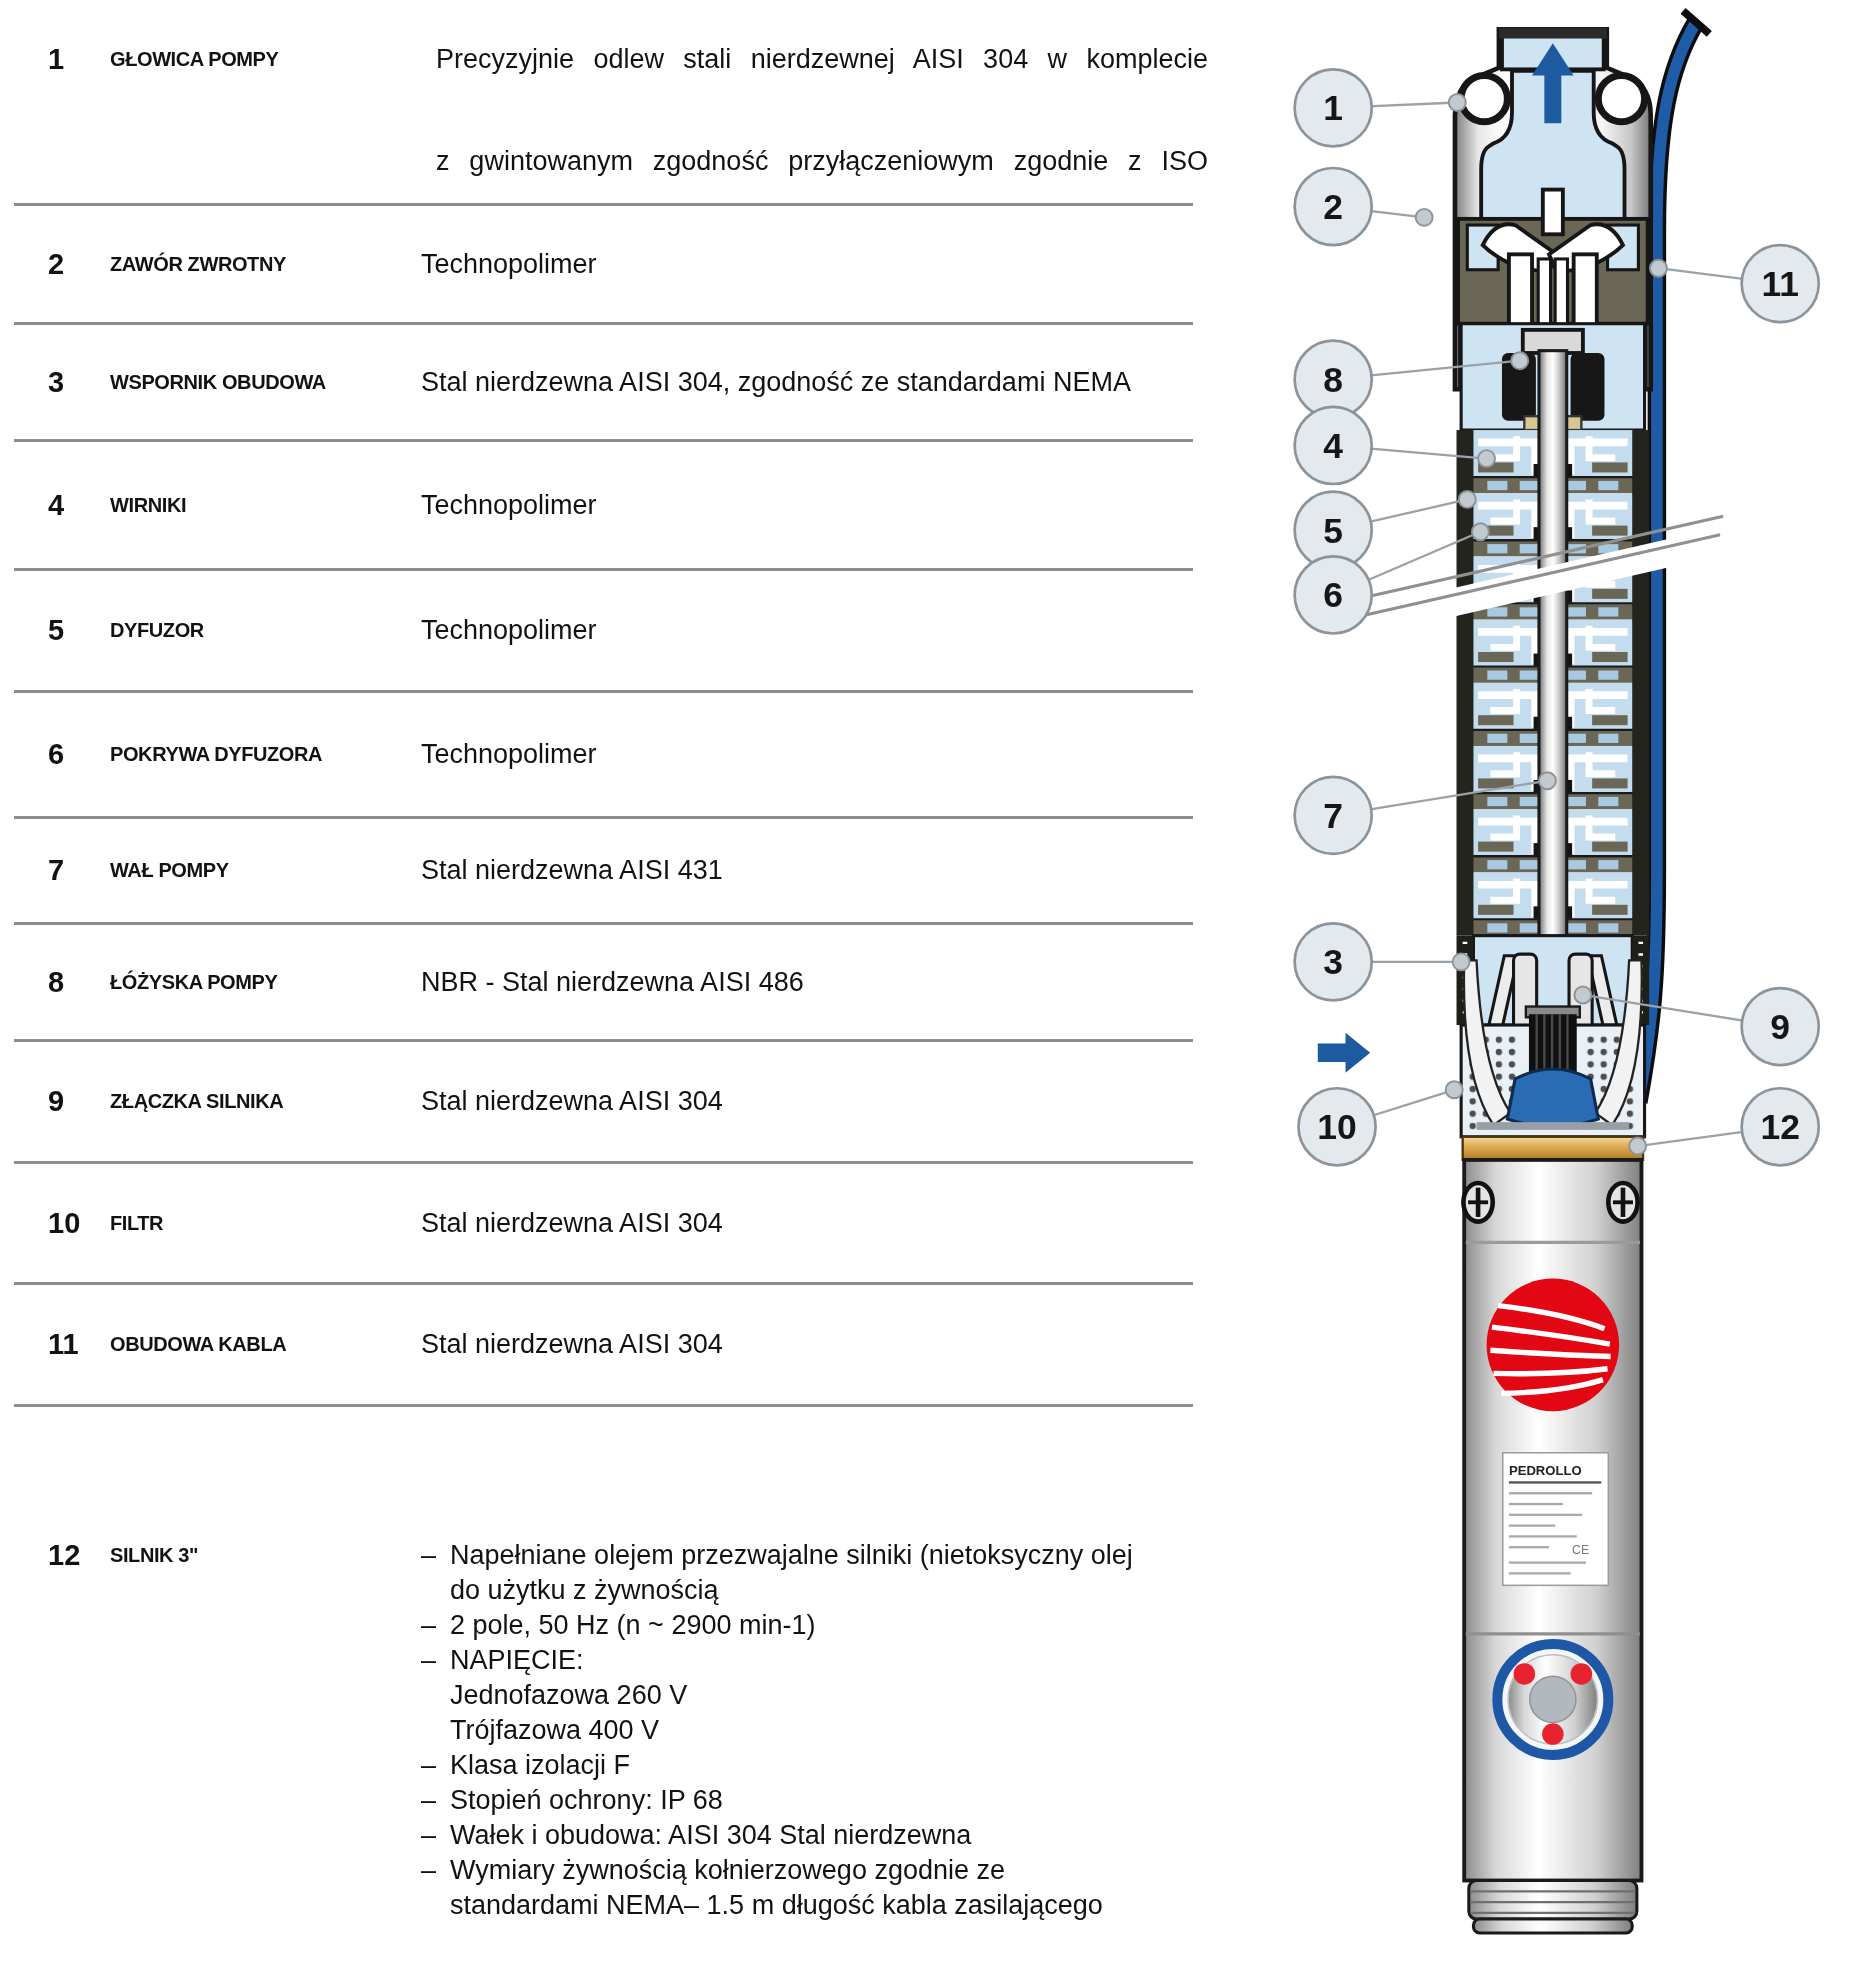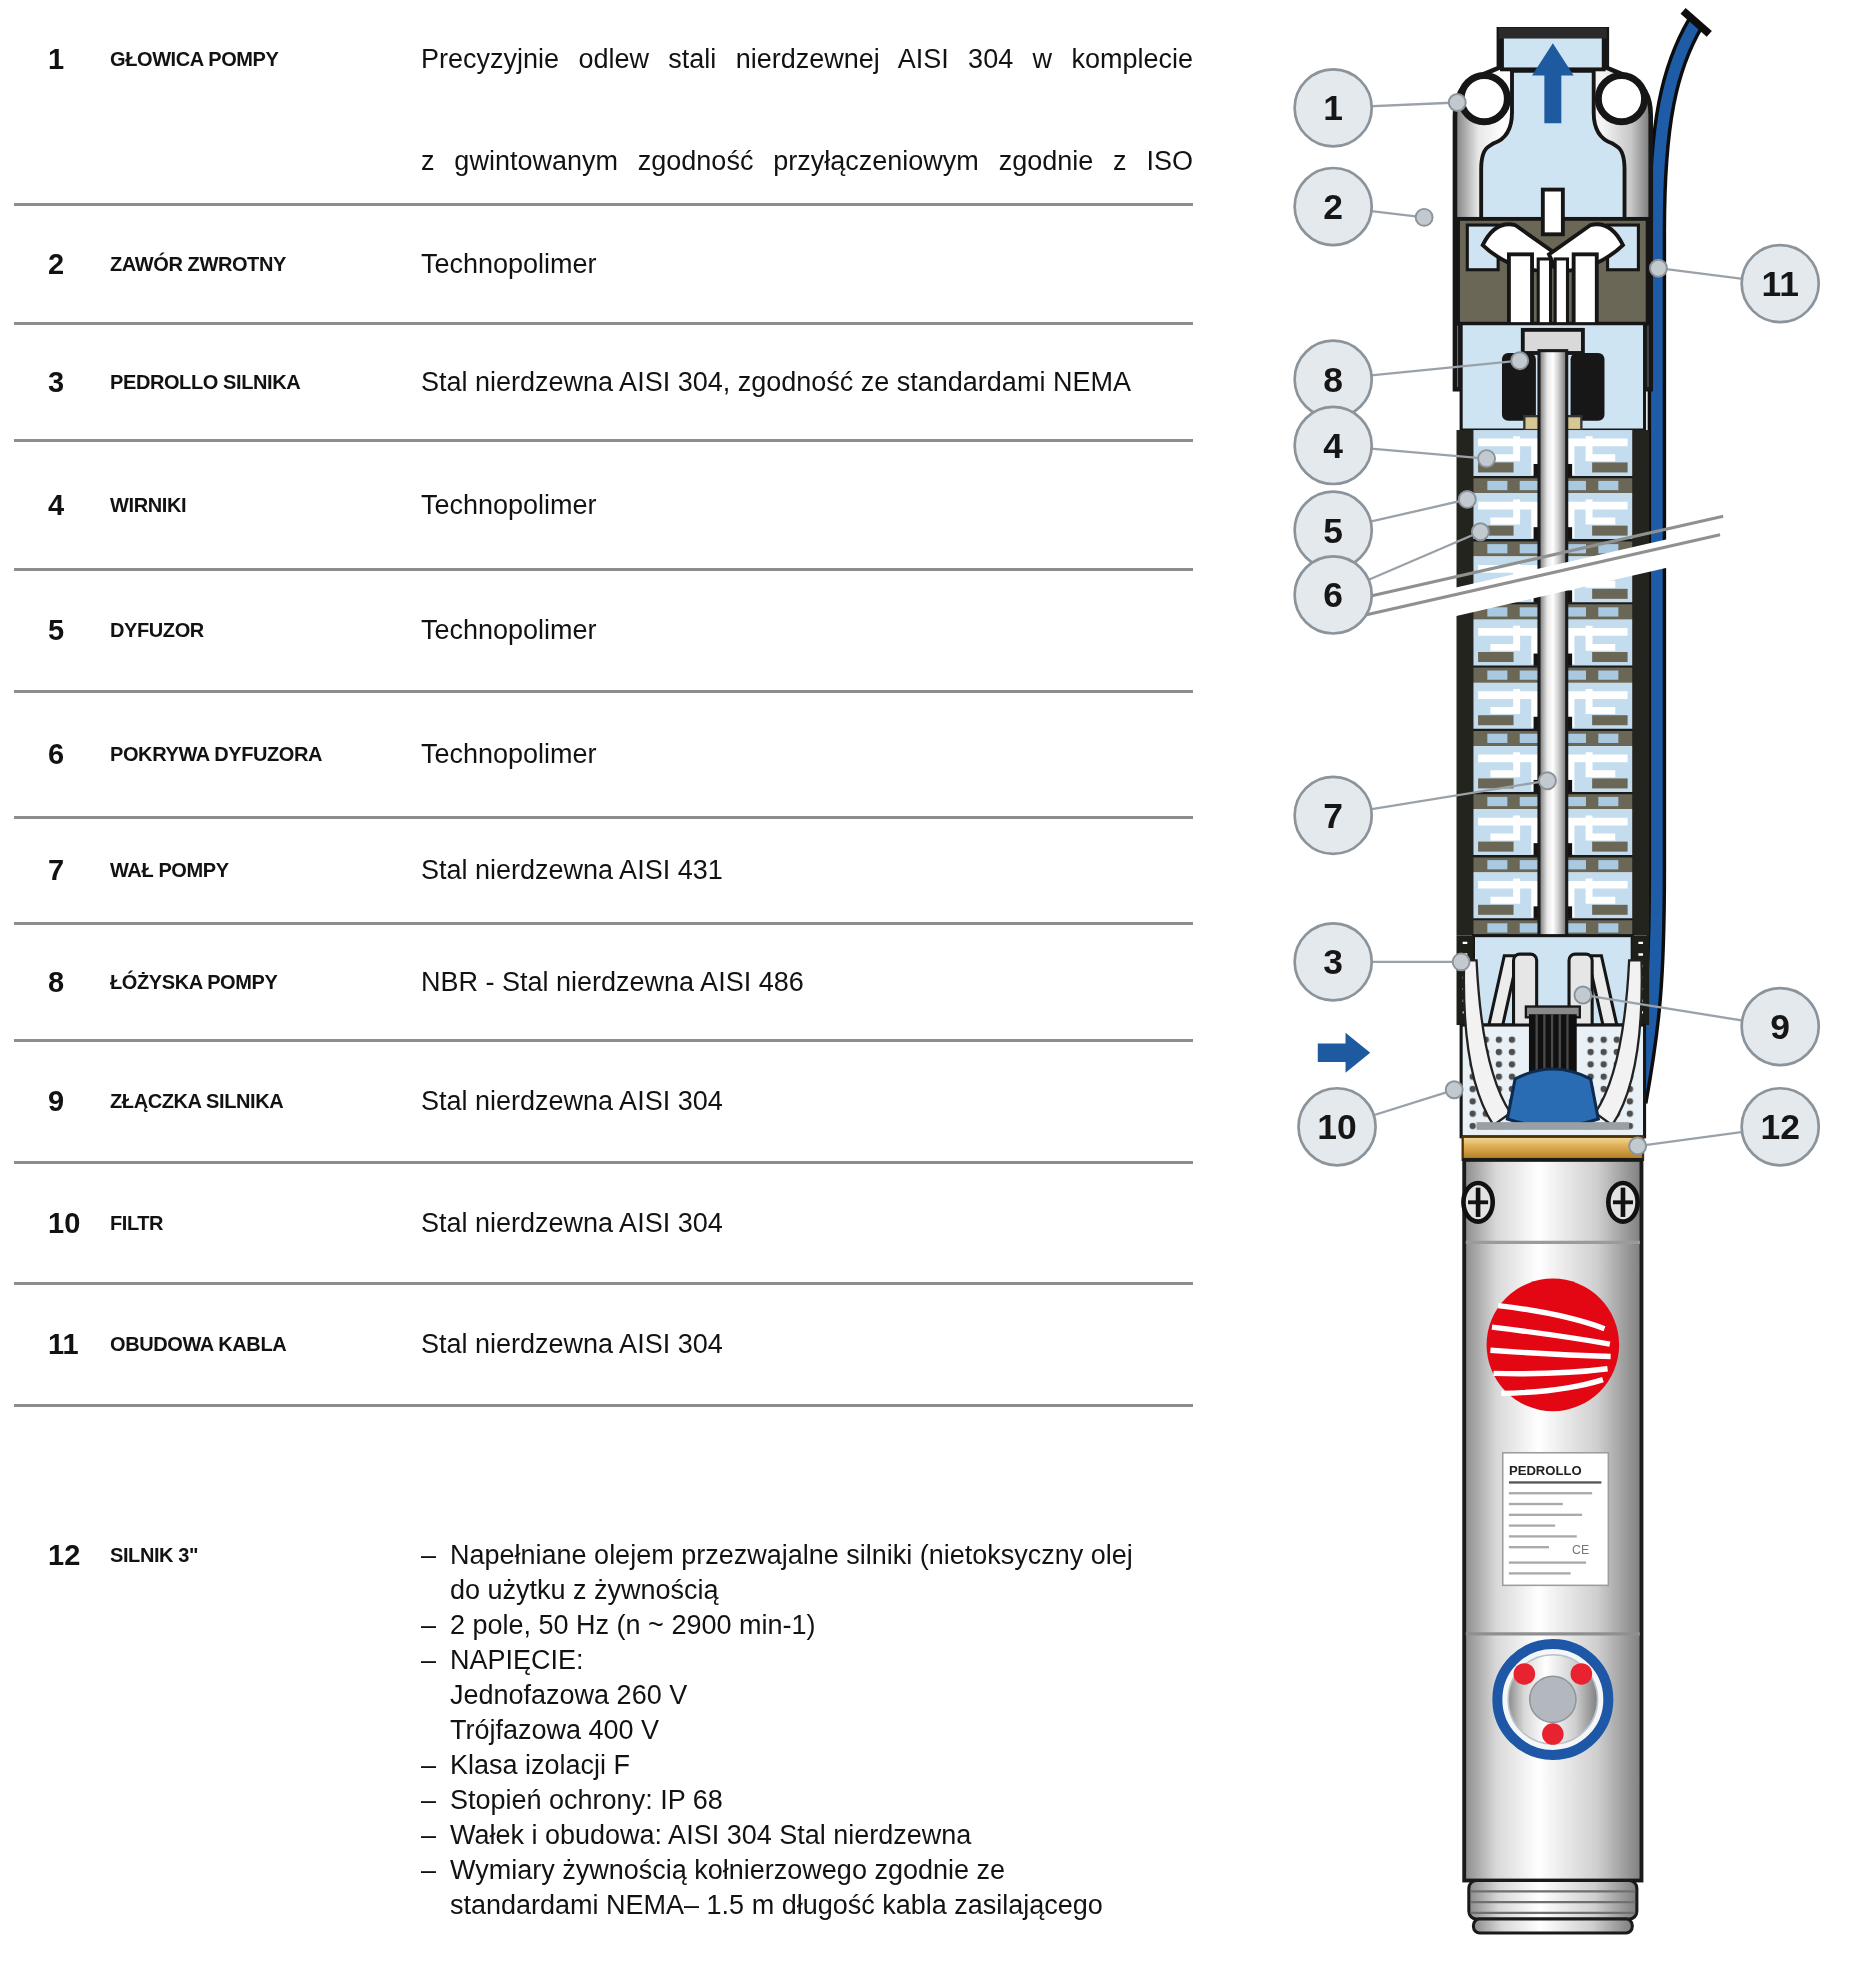--- a/index.html
+++ b/index.html
@@ -15,21 +15,21 @@
   }
   .row:last-child{border-bottom:none;}
   .row-top{align-items:start;padding-top:10.8px;}
   .row-12{align-items:start;padding-top:131px;}
   .num{font-weight:bold;font-size:29px;padding-left:34px;}
   .name{font-weight:bold;font-size:20px;letter-spacing:-0.4px;white-space:nowrap;}
   .desc{font-size:27px;}
   .desc-line{white-space:nowrap;}
   .row-top .num,.row-top .name{line-height:51px;}
   .row-12 .num,.row-12 .name{line-height:35px;}
-  .jwrap{width:100%;}
+  .jwrap{width:100%;margin-left:15px;}
   .jline{text-align:justify;line-height:51px;}
   .jline::after{content:"";display:inline-block;width:100%;height:0;}
   .lline{line-height:51px;}
   .bline{display:grid;grid-template-columns:29px 1fr;line-height:35px;white-space:nowrap;font-size:27px;}
   #diagram{position:absolute;left:1233px;top:0;width:642px;height:1973px;}
   .callout-num{font-weight:bold;font-size:46px;fill:#161616;}
 </style>
 </head>
 <body>
 
@@ -46,21 +46,21 @@
     </div>
     <div class="row" style="height: 119px;">
       <div class="num">2</div>
       <div class="name">ZAWÓR ZWROTNY</div>
       <div class="desc">
         <div class="desc-line">Technopolimer</div>
       </div>
     </div>
     <div class="row" style="height: 117px;">
       <div class="num">3</div>
-      <div class="name">PEDROLLO SILNIKA</div>
+      <div class="name">WSPORNIK OBUDOWA</div>
       <div class="desc">
         <div class="desc-line">Stal nierdzewna AISI 304, zgodność ze standardami NEMA</div>
       </div>
     </div>
     <div class="row" style="height: 129px;">
       <div class="num">4</div>
       <div class="name">WIRNIKI</div>
       <div class="desc">
         <div class="desc-line">Technopolimer</div>
       </div>

